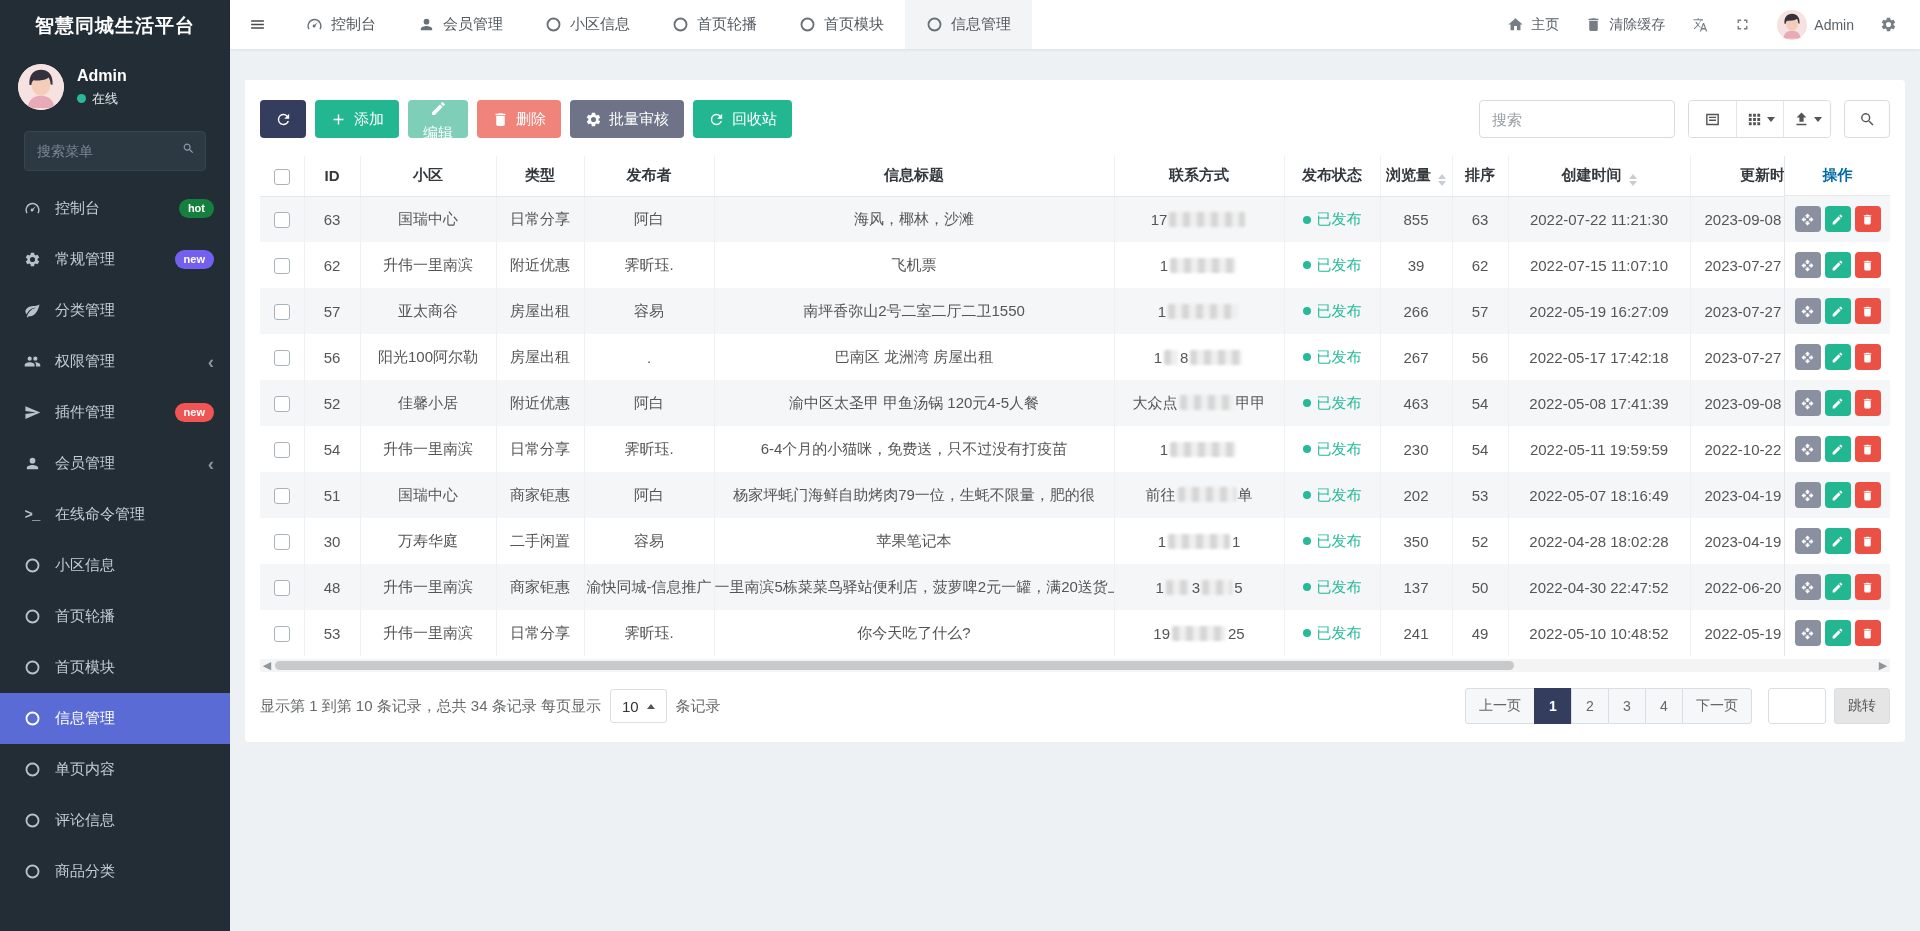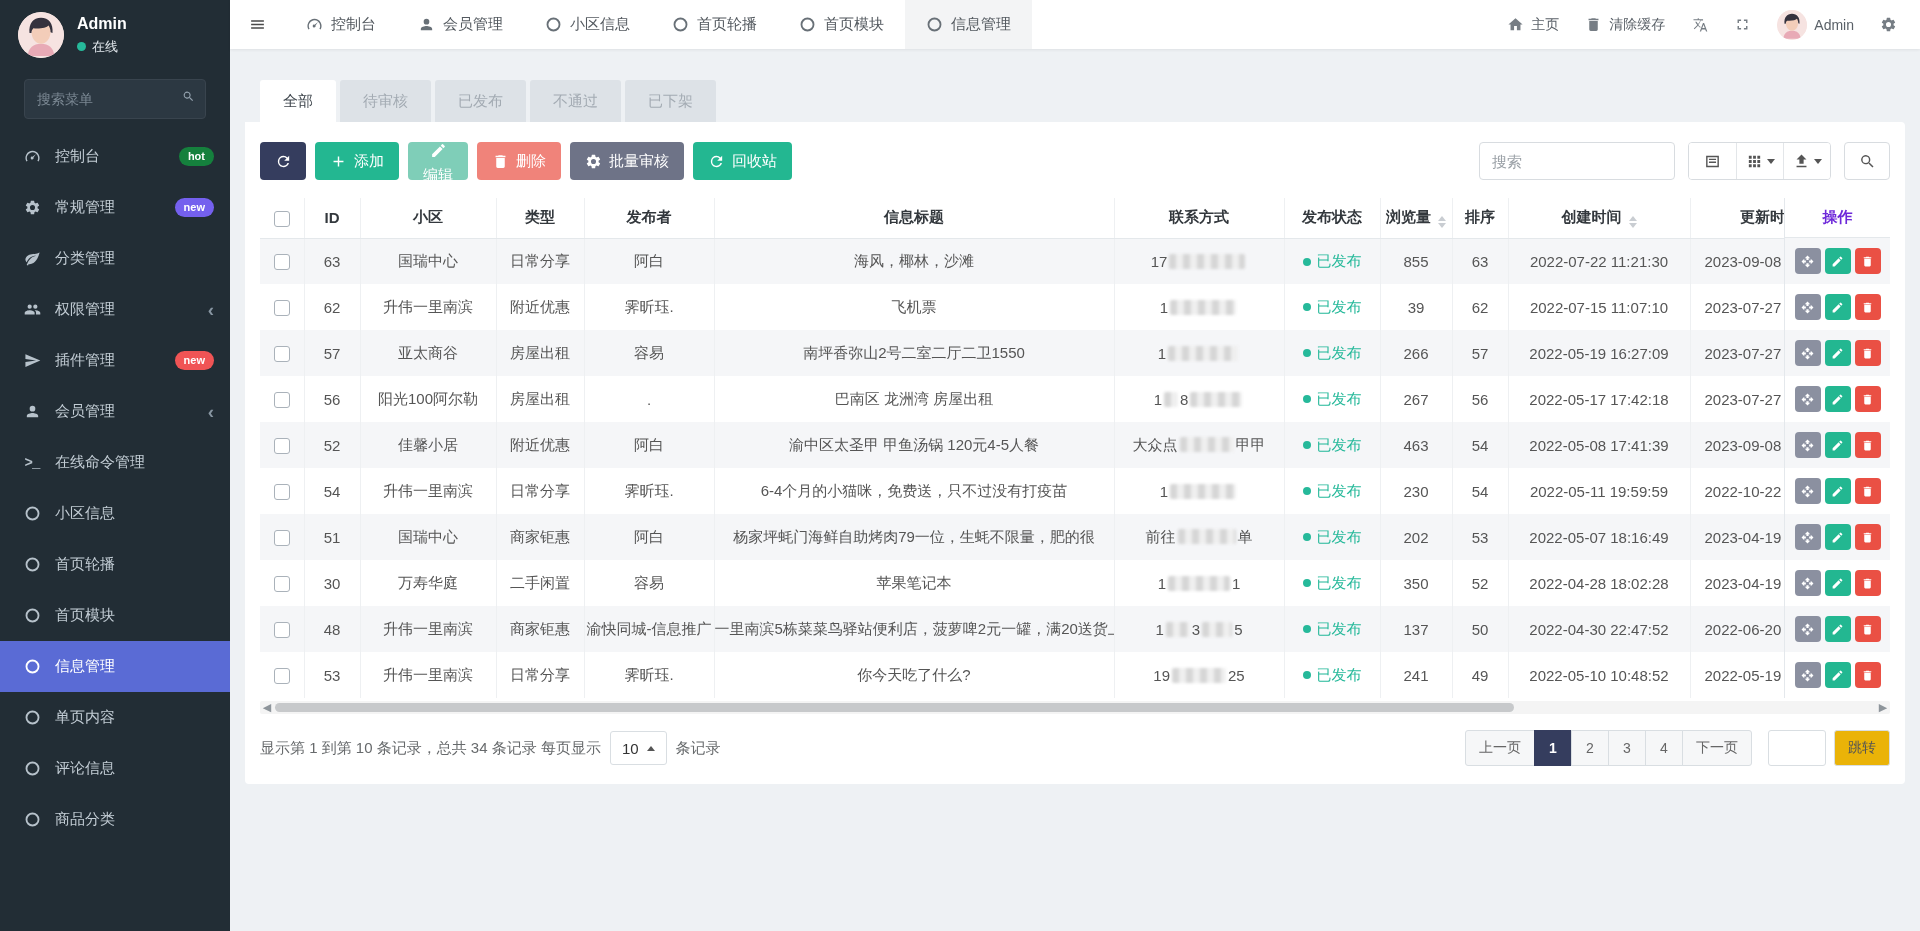--- a/index.html
+++ b/index.html
@@ -75,21 +75,21 @@
   td.tleft{text-align:left;padding-left:14px}
   .cb{width:16px;height:16px;border:1px solid #aab2ba;border-radius:3px;background:#fff;display:inline-block;vertical-align:middle;cursor:pointer}
   .stat{color:var(--status-green,#26b99a);display:inline-flex;align-items:center;gap:6px}
   .stat .dot{width:8px;height:8px}
   .blurseg{display:inline-block;height:15px;vertical-align:-2px;border-radius:2px;margin:0 2px;background:repeating-linear-gradient(90deg,#d6d6d6 0 7px,#efefef 7px 14px);filter:blur(1.6px)}
   .scar{display:inline-flex;flex-direction:column;gap:2px;margin-left:7px;vertical-align:1px}
   .scar i{width:0;height:0;border-left:4px solid transparent;border-right:4px solid transparent;display:block}
   .scar .up{border-bottom:5px solid #c9cdd2}
   .scar .dn{border-top:5px solid #c9cdd2}
   .acts-col{position:absolute;top:0;right:0;width:106px;border-left:1px solid #e4e8ec;background:#fff}
-  .acts-head{height:40px;border-bottom:1px solid #e4e8eb;display:flex;align-items:center;justify-content:center;font-weight:700;color:#6d28d9;font-size:15px;background:#fff}
+  .acts-head{height:40px;border-bottom:1px solid #e4e8eb;display:flex;align-items:center;justify-content:center;font-weight:700;color:#0369a1;font-size:15px;background:#fff}
   .acts-row{height:46px;display:flex;align-items:center;justify-content:center}
   .acts-row.odd{background:#f5f6f8}
   .abtn{width:26px;height:26px;border-radius:4px;border:none;color:#fff;display:inline-flex;align-items:center;justify-content:center;margin:0 2px;cursor:pointer}
 
   
   .hscroll{height:13px;background:#f4f4f4;margin-top:3px;position:relative;border-radius:2px}
   .harrow{position:absolute;top:0;width:14px;height:13px;display:flex;align-items:center;justify-content:center;color:#8e959b;font-size:11px;cursor:pointer;line-height:1}
   .harrow.l{left:0}.harrow.r{right:0}
   .hthumb{position:absolute;left:15px;top:2px;height:9px;width:76%;background:#c7c9cb;border-radius:5px;cursor:pointer}
 
@@ -98,28 +98,29 @@
   .pp{display:inline-flex;align-items:center;gap:8px;height:34px;border:1px solid #d9dee2;border-radius:3px;background:#fff;padding:0 11px;margin:0 9px;color:#333;cursor:pointer}
   .cup{width:0;height:0;border-left:4px solid transparent;border-right:4px solid transparent;border-bottom:5px solid #555}
   .pgwrap{margin-left:auto;display:flex;align-items:center}
   .pg{display:flex}
   .pbtn{min-width:38px;height:36px;border:1px solid #d9dee2;background:#f6f7f8;color:#666;display:flex;align-items:center;justify-content:center;font-size:14px;margin-left:-1px;cursor:pointer;padding:0 13px}
   .pbtn.num{padding:0}
   .pg .pbtn:first-child{border-radius:3px 0 0 3px;margin-left:8px}
   .pg .pbtn:last-child{border-radius:0 3px 3px 0}
   .pbtn.active{background:var(--primary-dark,#353d5e);color:#fff;border-color:var(--primary-dark,#353d5e);font-weight:700}
   .jump-in{width:58px;height:36px;border:1px solid #d9dee2;border-radius:3px;margin-left:16px;outline:none;padding:0 8px;font-size:14px}
-  .jump-btn{height:36px;padding:0 13px;margin-left:8px;border:1px solid #d9dee2;background:#eab308;border-radius:3px;color:#555;font-size:14px;cursor:pointer}
+  .jump-btn{height:36px;padding:0 13px;margin-left:8px;border:1px solid #d9dee2;background:#e5e5e5;border-radius:3px;color:#555;font-size:14px;cursor:pointer}
 </style>
 </head>
 <body>
 
 <div class="app">
 
   <aside class="sidebar">
+    <div class="logo">智慧同城生活平台</div>
     <div class="userpanel">
       <span class="avatar">
           <svg viewBox="0 0 48 48">
             <circle cx="24" cy="24" r="24" fill="#f6e3e1"></circle>
             <path d="M10 46c1-9 6-13 14-13s13 4 14 13z" fill="#e8aab6"></path>
             <path d="M14 20c0-8 4-12 10-12s10 4 10 12c0 7-4 13-10 13s-10-6-10-13z" fill="#f3cdb9"></path>
             <path d="M12 22c-1-10 4-16 12-16s13 6 12 16l-2-1c0-3-1-5-2-7-2 2-9 4-16 3-1 1-2 3-2 5z" fill="#35323e"></path>
           </svg>
         </span>
       <span>
@@ -409,27 +410,20 @@
                 <svg class="ic" viewBox="0 0 24 24" fill="currentColor">
                   <path d="M19.14 12.94c.04-.3.06-.61.06-.94s-.02-.64-.07-.94l2.03-1.58a.5.5 0 0 0 .12-.64l-1.92-3.32a.5.5 0 0 0-.61-.22l-2.39.96c-.5-.38-1.03-.7-1.62-.94L14.4 2.81a.5.5 0 0 0-.5-.43h-3.84a.5.5 0 0 0-.5.43l-.36 2.54c-.59.24-1.13.57-1.62.94l-2.39-.96a.5.5 0 0 0-.61.22L2.66 8.84a.5.5 0 0 0 .12.64l2.03 1.58c-.05.3-.09.63-.09.94s.02.64.07.94l-2.03 1.58a.5.5 0 0 0-.12.64l1.92 3.32c.12.21.37.3.61.22l2.39-.96c.5.38 1.03.7 1.62.94l.36 2.54c.05.25.25.43.5.43h3.84c.25 0 .46-.18.5-.43l.36-2.54c.59-.24 1.13-.56 1.62-.94l2.39.96c.23.09.49 0 .61-.22l1.92-3.32a.5.5 0 0 0-.12-.64l-2.01-1.58zM12 15.6a3.6 3.6 0 1 1 0-7.2 3.6 3.6 0 0 1 0 7.2z"></path>
                 </svg>
               </span>
             </span>
           </div>
         </div>
     </header>
 
     <div class="content">
-      <div class="ftabs" id="filter-tabs">
-          <div class="ftab active">全部</div>
-          <div class="ftab">待审核</div>
-          <div class="ftab">已发布</div>
-          <div class="ftab">不通过</div>
-          <div class="ftab">已下架</div>
-        </div>
 
       <div class="panel">
 
         <div class="toolbar">
           <div class="tb-left" id="toolbar-left">
               <button class="btn icon-only" style="background: rgb(53, 61, 94);">
                 <span class="bi">
                   <span>
                     <svg class="ic" viewBox="0 0 24 24" fill="currentColor">
                       <path d="M17.65 6.35A7.95 7.95 0 0 0 12 4a8 8 0 1 0 7.73 10h-2.08A6 6 0 1 1 12 6c1.66 0 3.14.69 4.22 1.78L13 11h7V4l-2.35 2.35z"></path>

